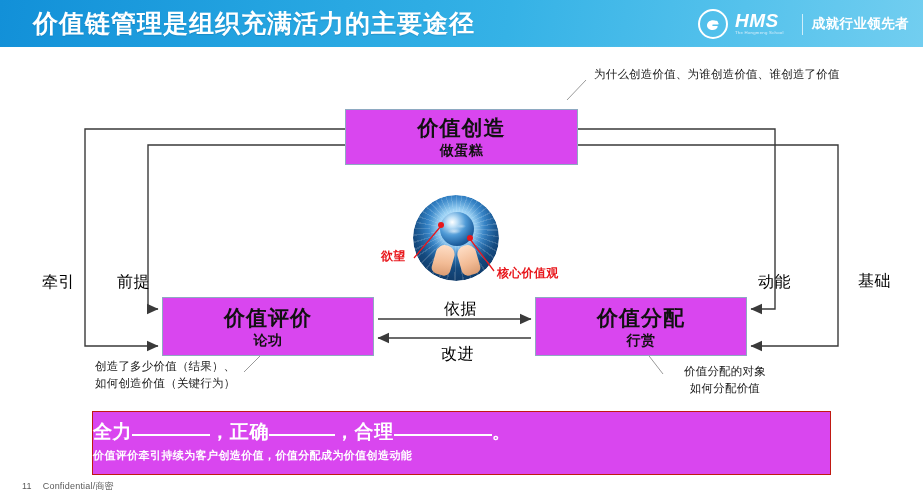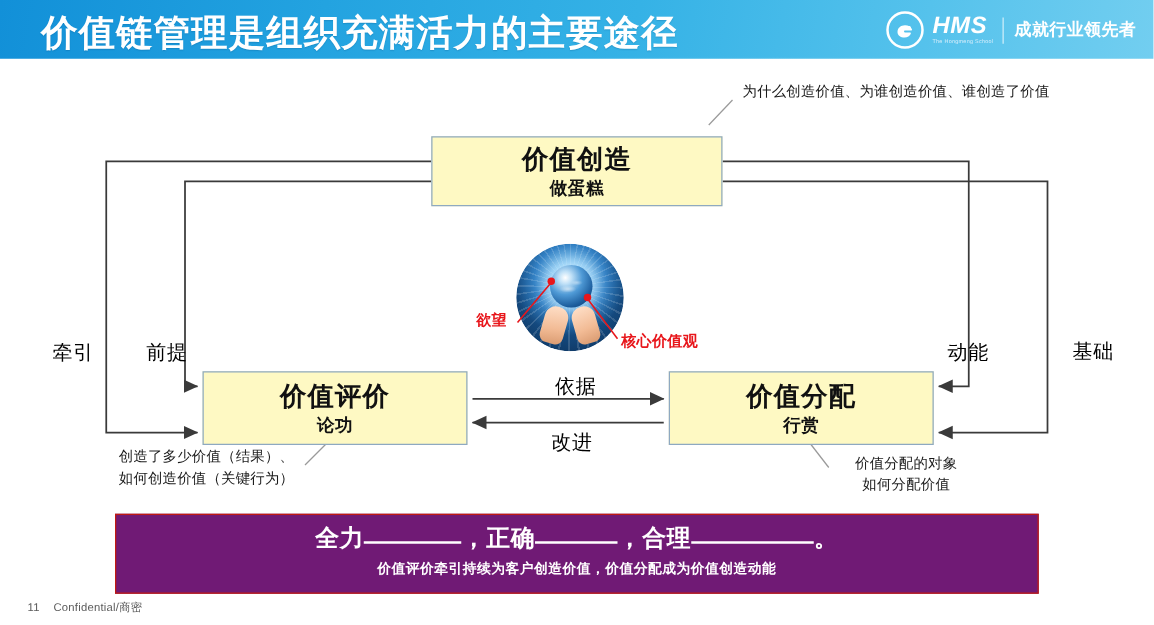--- a/index.html
+++ b/index.html
@@ -21,52 +21,52 @@
   .header .wave{
     position:absolute;left:0;bottom:-30px;width:923px;height:60px;
     background:radial-gradient(ellipse 560px 46px at 62% 100%,rgba(255,255,255,.30),rgba(255,255,255,0) 70%);
   }
   .header .wave2{
     position:absolute;left:380px;bottom:-14px;width:560px;height:34px;
     background:radial-gradient(ellipse 300px 22px at 50% 100%,rgba(255,255,255,.25),rgba(255,255,255,0) 72%);
   }
   .header-title{
     position:absolute;left:33px;top:7px;
-    font-size:29px;font-weight:bold;color:#ffffff;letter-spacing:1px;
+    font-size:25px;font-weight:bold;color:#ffffff;letter-spacing:1px;
     white-space:nowrap;
     text-shadow:0 1px 1px rgba(0,70,120,.22);
   }
   .brand{position:absolute;right:14px;top:9px;display:flex;align-items:center;height:30px;}
   .brand-mark{
     width:26px;height:26px;border-radius:50%;
     border:2px solid #ffffff;
     display:flex;align-items:center;justify-content:center;
     margin-right:7px;flex:0 0 auto;
   }
   .brand-mark svg{display:block;}
-  .brand-txt{display:flex;flex-direction:column;justify-content:center;margin-right:7px;}
+  .brand-txt{display:flex;flex-direction:column;justify-content:center;margin-right:18px;}
   .brand-hms{
     font-size:19px;font-weight:bold;color:#ffffff;line-height:17px;
     font-style:italic;letter-spacing:.5px;
   }
   .brand-sub{
     font-size:4.3px;color:#d8eefb;line-height:7px;letter-spacing:.25px;
     white-space:nowrap;transform-origin:left center;
   }
   .brand-div{width:1px;height:21px;background:rgba(255,255,255,.7);margin:0 9px 0 0;}
   .brand-slogan{font-size:13.5px;color:#ffffff;font-weight:bold;white-space:nowrap;letter-spacing:.4px;}
 
   
   .canvas{position:absolute;left:0;top:47px;width:923px;height:453px;}
   svg.wires{position:absolute;left:0;top:0;width:923px;height:453px;pointer-events:none;}
 
   
   .pbox{
     position:absolute;
-    background:#fef9c3;border:1px solid #8ea9c1;
+    background:#d946ef;border:1px solid #8ea9c1;
     display:flex;flex-direction:column;align-items:center;justify-content:center;
     box-sizing:border-box;
   }
   .pbox .t1{font-size:21px;font-weight:bold;color:#111;line-height:25px;letter-spacing:1px;}
   .pbox .t2{font-size:14px;font-weight:bold;color:#111;line-height:18px;margin-top:1px;letter-spacing:.5px;}
 
   #box-create{left:345px;top:62px;width:233px;height:56px;}
   #box-eval{left:162px;top:250px;width:212px;height:59px;}
   #box-dist{left:535px;top:250px;width:212px;height:59px;}
 
@@ -131,22 +131,22 @@
   
   .rlabel{
     position:absolute;font-size:12px;font-weight:bold;color:#e8161b;white-space:nowrap;letter-spacing:.3px;
   }
   #rl-yuwang{left:381px;top:201px;}
   #rl-hexin{left:497px;top:218px;}
 
   
   .banner{
     position:absolute;left:92px;top:364px;width:739px;height:64px;
-    background:#701a75;border:1px solid #c01a12;
-    display:flex;flex-direction:column;align-items:center;justify-content:center;
+    background:#d946ef;border:1px solid #c01a12;
+    display:flex;flex-direction:column;align-items:flex-start;justify-content:center;
     box-sizing:border-box;
   }
   .banner .l1{
     font-size:19px;font-weight:bold;color:#ffffff;line-height:24px;letter-spacing:.6px;white-space:nowrap;
   }
   .banner .l2{
     font-size:11px;font-weight:bold;color:#ffffff;line-height:23px;letter-spacing:.4px;white-space:nowrap;
   }
   .blank{
     display:inline-block;border-bottom:2px solid #ffffff;vertical-align:2px;

